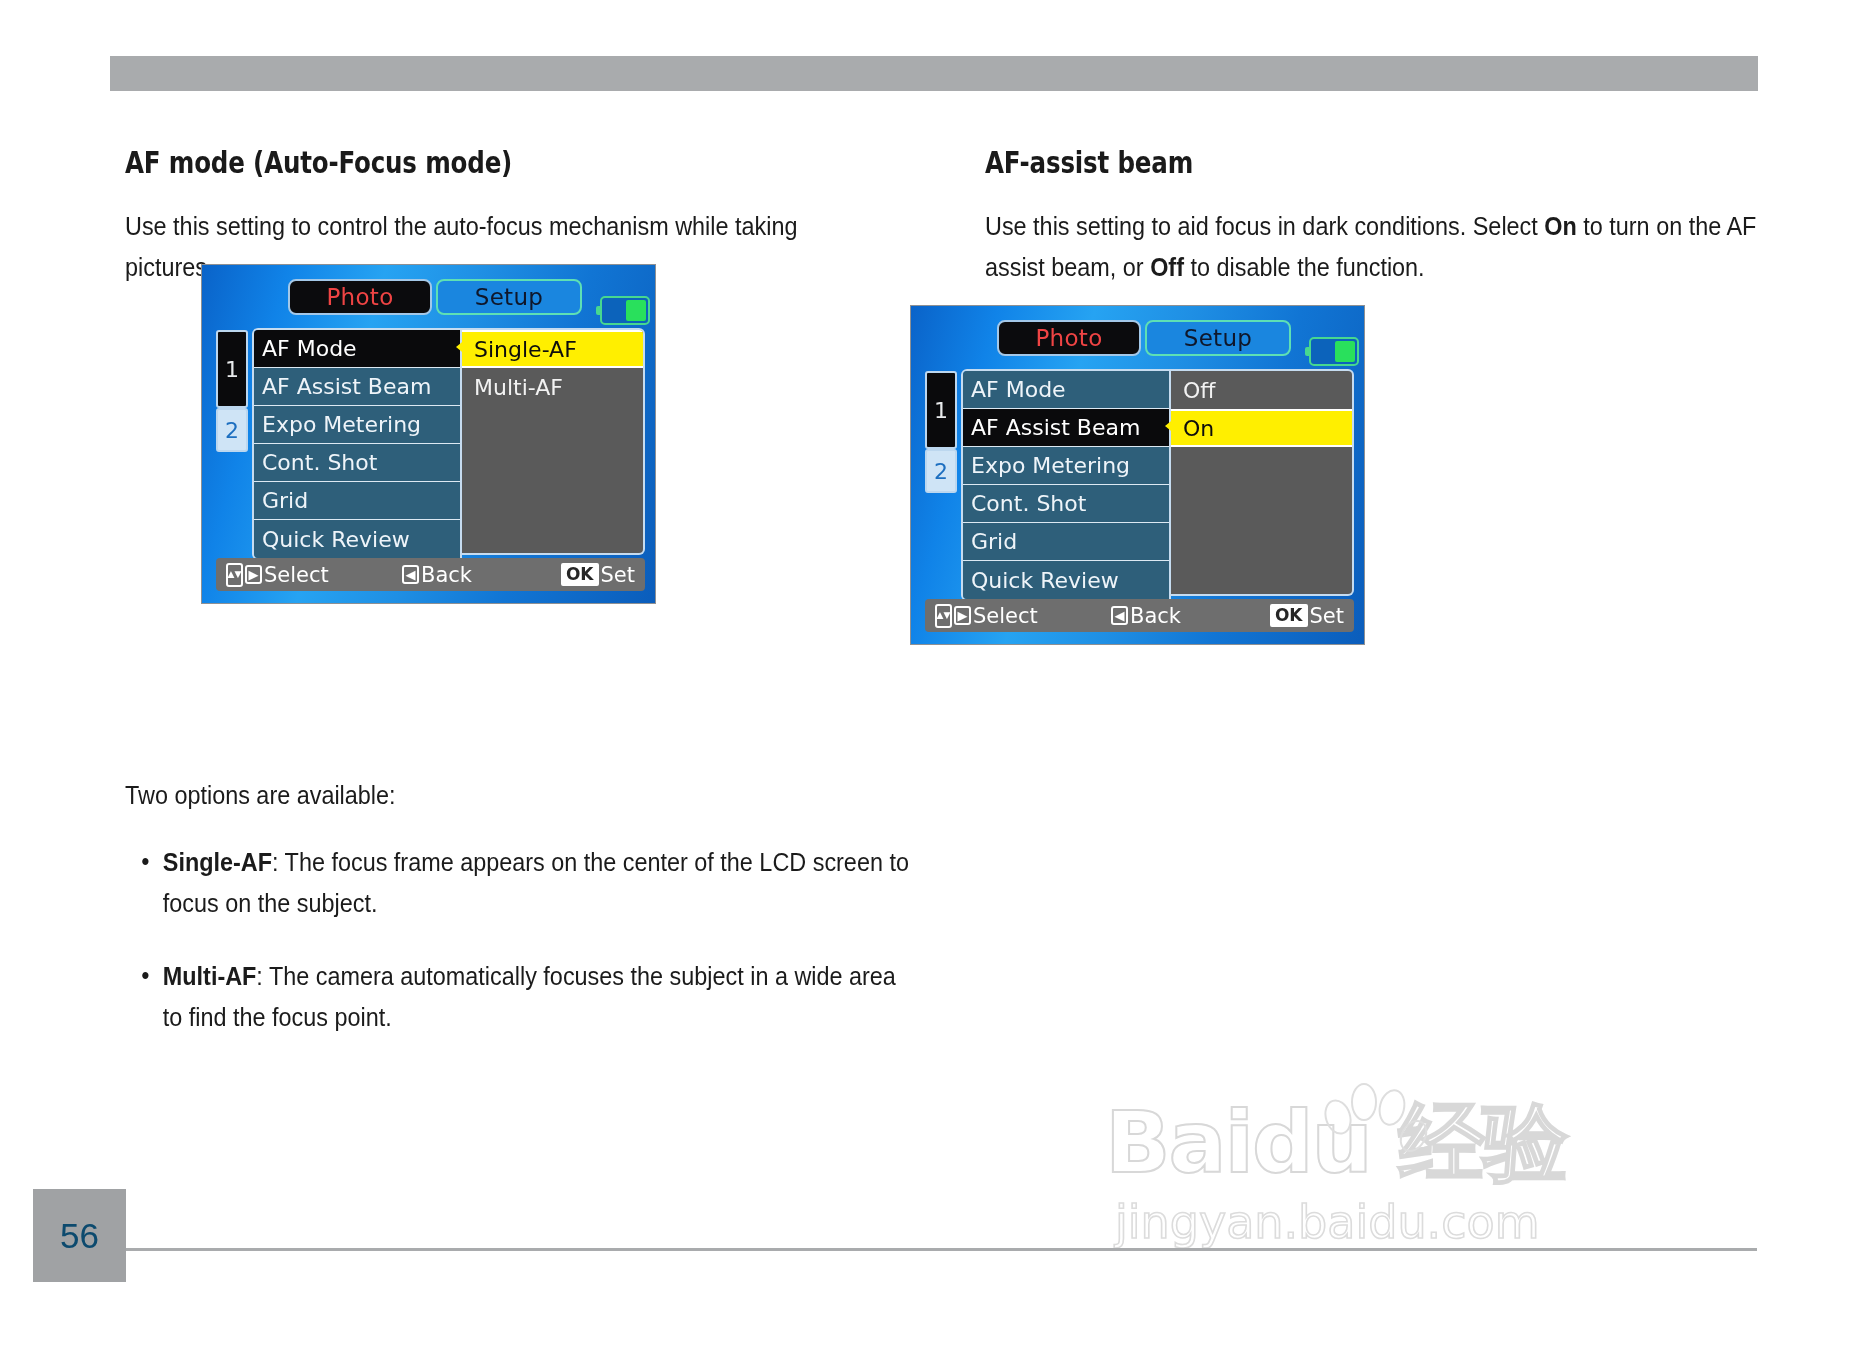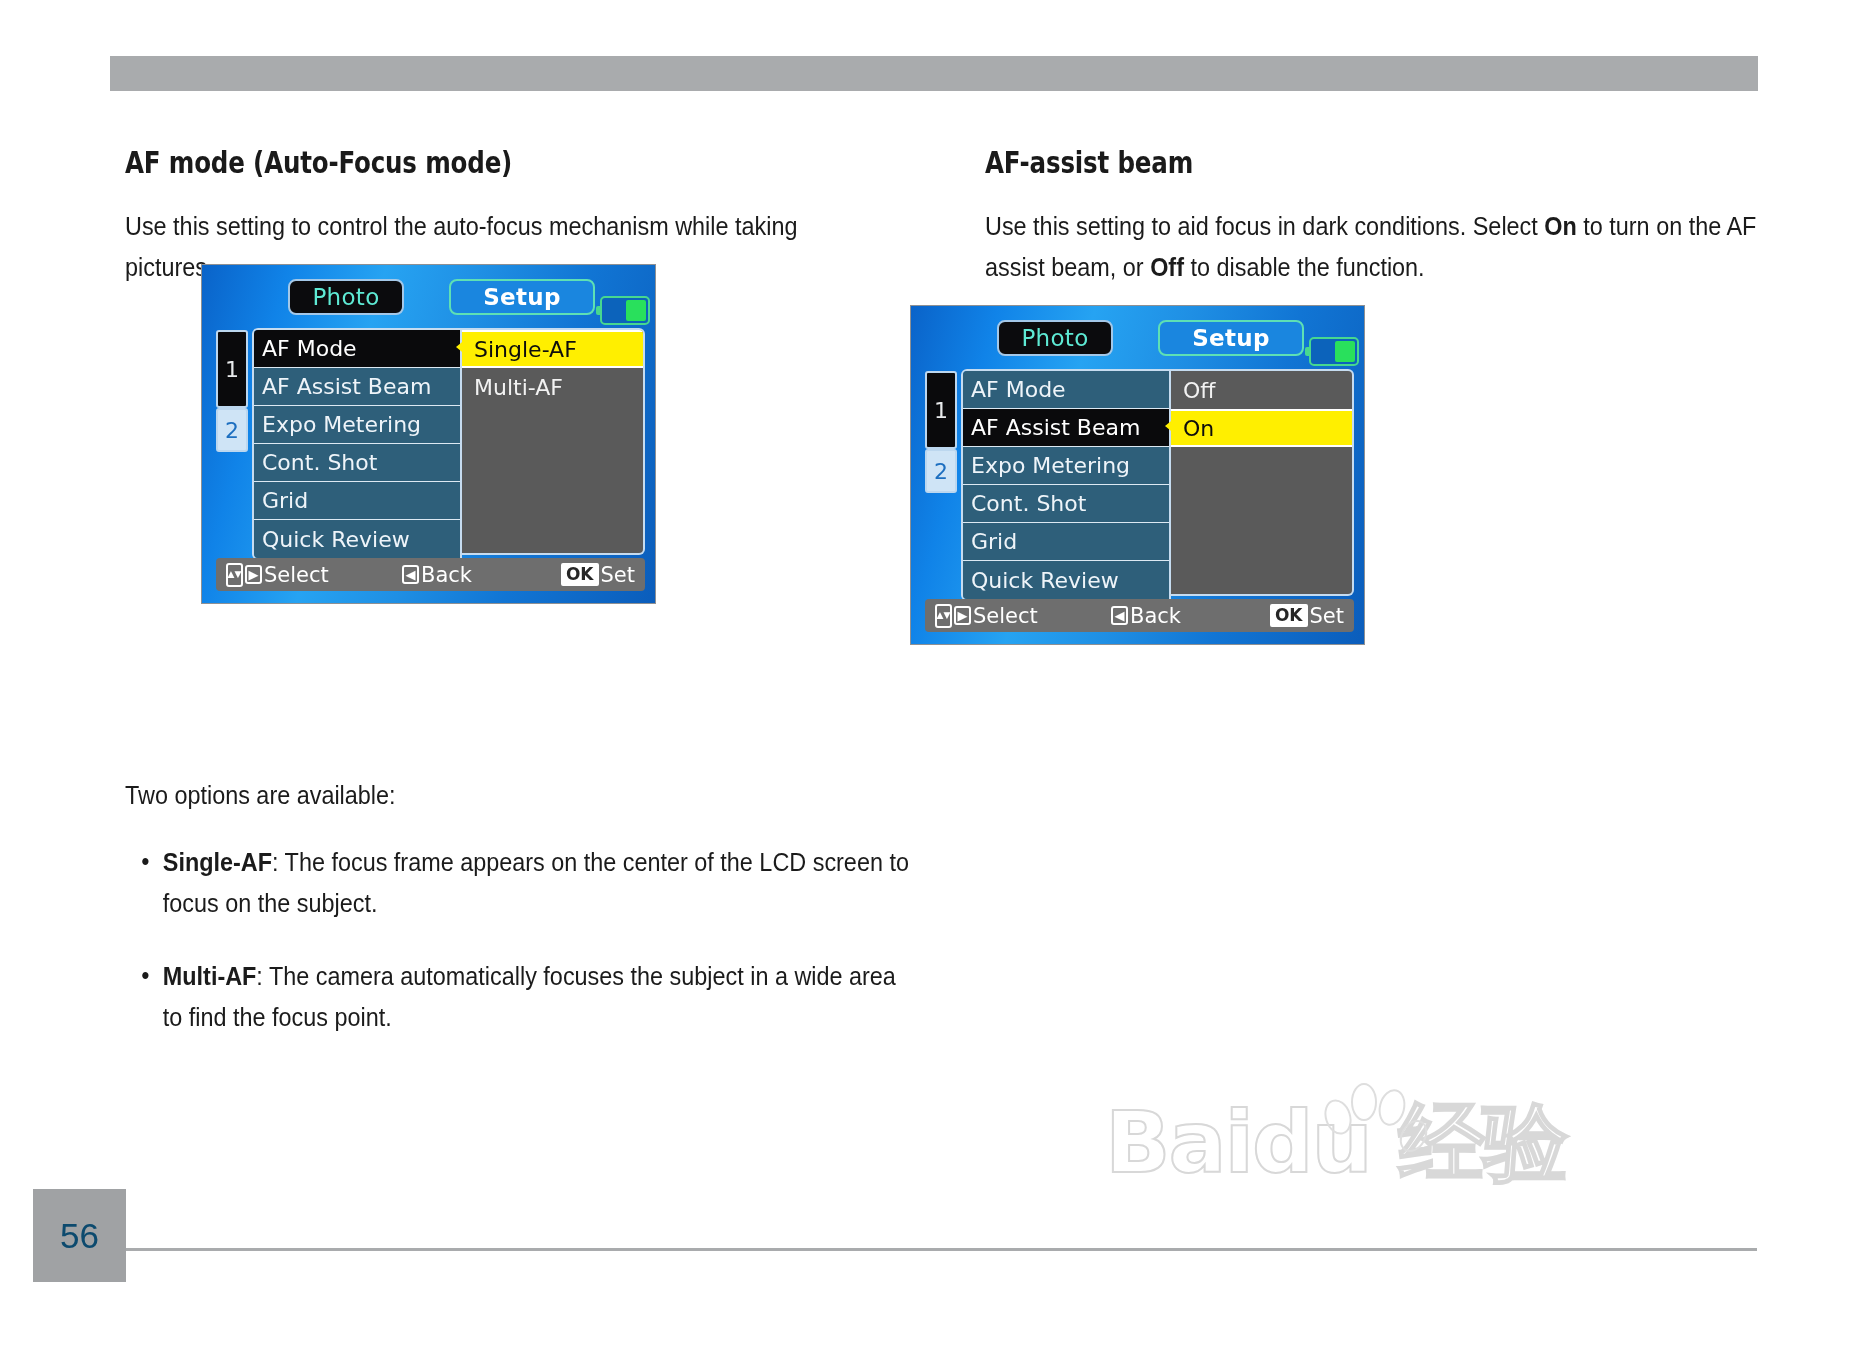--- a/index.html
+++ b/index.html
@@ -126,31 +126,30 @@
     border-radius: 8px;
     box-sizing: border-box;
     display: flex;
     align-items: center;
     justify-content: center;
     font-size: 23px;
     font-family: "DejaVu Sans", sans-serif;
     letter-spacing: 0.3px;
   }
   .tab-photo {
-    left: 86px; width: 116px;
+    left: 86px; width: 144px;
     background: #0b0b0d;
-    color: #5eead4;
+    color: #ef4444;
     border: 2px solid #a4c8e8;
   }
   .tab-setup {
-    left: 247px; width: 146px;
+    left: 234px; width: 146px;
     background: #1a86df;
-    color: #ffffff;
+    color: #0f172a;
     border: 2px solid #5ee0b4;
-    font-weight: bold;
   }
   .battery {
     position: absolute;
     left: 398px; top: 17px;
     width: 50px; height: 29px;
     border: 2px solid #47d88f;
     border-radius: 5px;
     box-sizing: border-box;
     background: #0c63bb;
   }
@@ -504,16 +503,17 @@
 </div>
 
 <div class="watermark">
   <div class="wm-main">Baidu 经验</div>
   <div class="wm-paw">
     <span class="wm-p1"></span>
       <span class="wm-p2"></span>
       <span class="wm-p3"></span>
       <span class="wm-p4"></span>
   </div>
+  <div class="wm-sub">jingyan.baidu.com</div>
 </div>
 
 <div class="page-badge">56</div>
 <div class="footer-rule"></div>
 
 </body></html>

